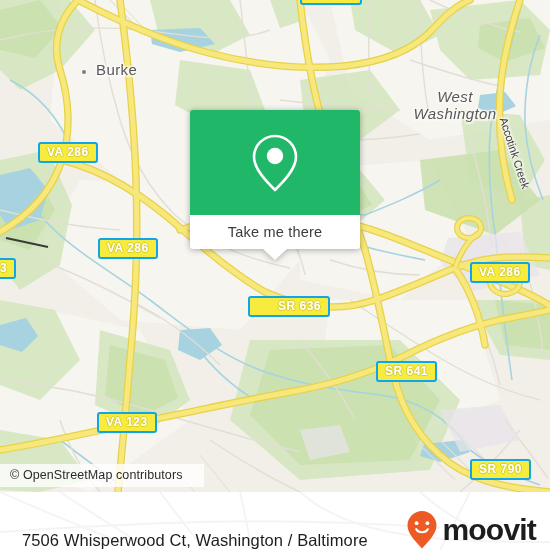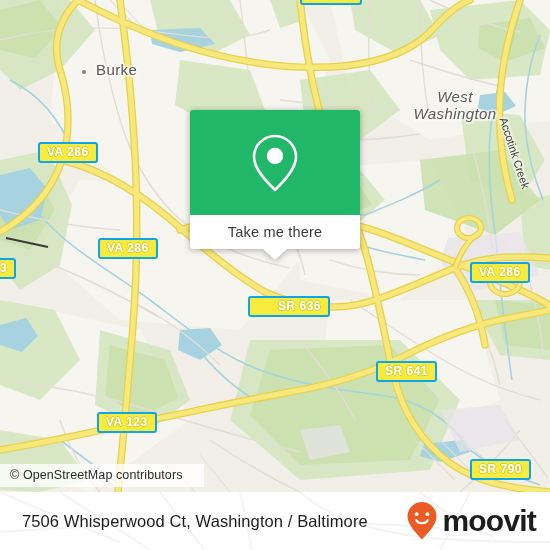--- a/index.html
+++ b/index.html
@@ -144,21 +144,21 @@
 
   
   #footer {
     position: absolute;
     left: 0;
     top: 492px;
     width: 550px;
     height: 58px;
     background: #ffffff;
     display: flex;
-    align-items: center;
+    align-items: flex-end;
     justify-content: space-between;
     box-sizing: border-box;
     padding: 0 14px 0 22px;
     overflow: hidden;
   }
   #footer-watermark {
     position: absolute;
     left: 0; top: 0;
     width: 550px; height: 58px;
     pointer-events: none;

